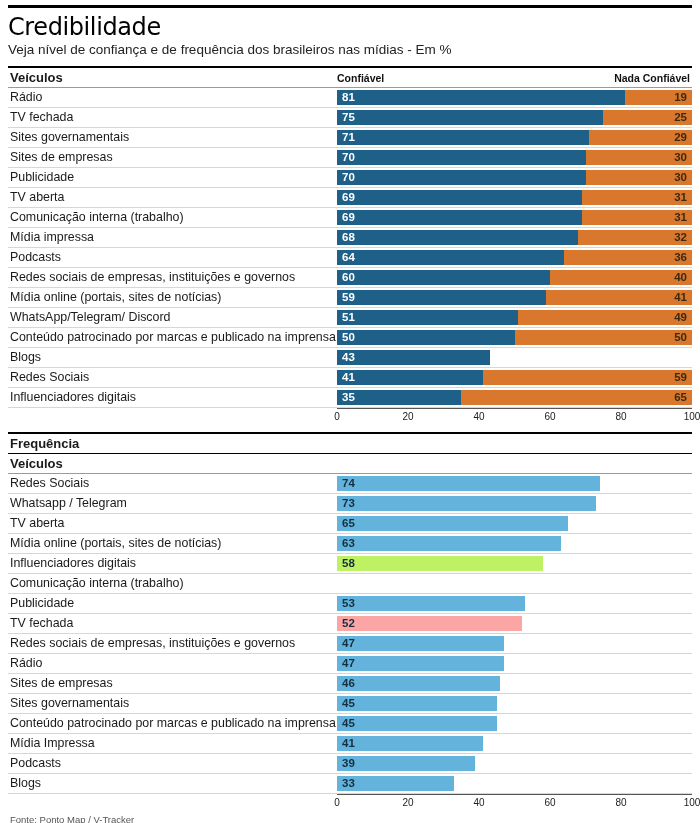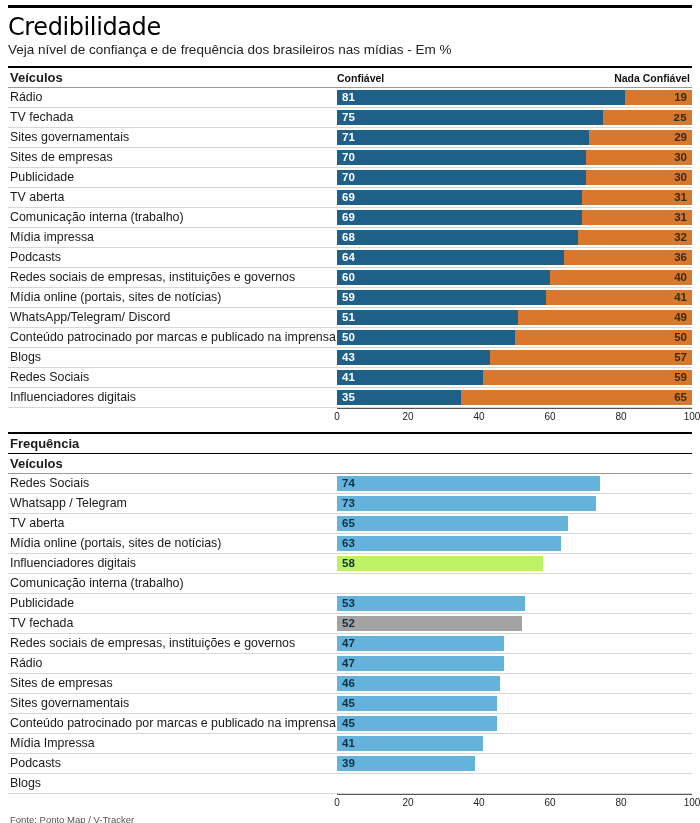--- a/index.html
+++ b/index.html
@@ -121,21 +121,21 @@
             </div>
           </div>
         </div>
         <div class="row">
           <div class="label">TV fechada</div>
           <div class="plot">
             <div class="bar-track">
               <div class="seg primary" style="width: 75%; background: rgb(31, 96, 136);">
                 <span class="seg-val">75</span>
               </div>
-              <div class="seg secondary" style="left: 75%; width: 25%; background: rgb(217, 120, 45); font-family: Liberation Mono, monospace;">
+              <div class="seg secondary" style="left: 75%; width: 25%; background: rgb(217, 120, 45);">
                 <span class="seg-val">25</span>
               </div>
             </div>
           </div>
         </div>
         <div class="row">
           <div class="label">Sites governamentais</div>
           <div class="plot">
             <div class="bar-track">
               <div class="seg primary" style="width: 71%; background: rgb(31, 96, 136);">
@@ -276,23 +276,20 @@
               </div>
             </div>
           </div>
         </div>
         <div class="row">
           <div class="label">Blogs</div>
           <div class="plot">
             <div class="bar-track">
               <div class="seg primary" style="width: 43%; background: rgb(31, 96, 136);">
                 <span class="seg-val">43</span>
-              </div>
-              <div class="seg secondary" style="left: 43%; width: 57%; background: rgb(217, 120, 45);">
-                <span class="seg-val">57</span>
               </div>
             </div>
           </div>
         </div>
         <div class="row">
           <div class="label">Redes Sociais</div>
           <div class="plot">
             <div class="bar-track">
               <div class="seg primary" style="width: 41%; background: rgb(31, 96, 136);">
                 <span class="seg-val">41</span>
@@ -410,21 +407,21 @@
               <div class="seg primary single" style="width: 53%; background: rgb(99, 179, 220);">
                 <span class="seg-val">53</span>
               </div>
             </div>
           </div>
         </div>
         <div class="row">
           <div class="label">TV fechada</div>
           <div class="plot">
             <div class="bar-track">
-              <div class="seg primary single" style="width: 52%; background: #a3a3a3;">
+              <div class="seg primary single" style="width: 52%; background: #fca5a5;">
                 <span class="seg-val">52</span>
               </div>
             </div>
           </div>
         </div>
         <div class="row">
           <div class="label">Redes sociais de empresas, instituições e governos</div>
           <div class="plot">
             <div class="bar-track">
               <div class="seg primary single" style="width: 47%; background: rgb(99, 179, 220);">
@@ -488,20 +485,27 @@
           <div class="plot">
             <div class="bar-track">
               <div class="seg primary single" style="width: 39%; background: rgb(99, 179, 220);">
                 <span class="seg-val">39</span>
               </div>
             </div>
           </div>
         </div>
         <div class="row">
           <div class="label">Blogs</div>
+          <div class="plot">
+            <div class="bar-track">
+              <div class="seg primary single" style="width: 33%; background: rgb(99, 179, 220);">
+                <span class="seg-val">33</span>
+              </div>
+            </div>
+          </div>
         </div>
       </div>
 
     <div class="row" style="border-bottom:0;height:17px">
       <div class="label"></div>
       <div class="plot">
         <div class="axis">
           <div class="axis-line"></div>
           <div id="s2-ticks">
               <div class="tick" style="left: 0%;">0</div>

